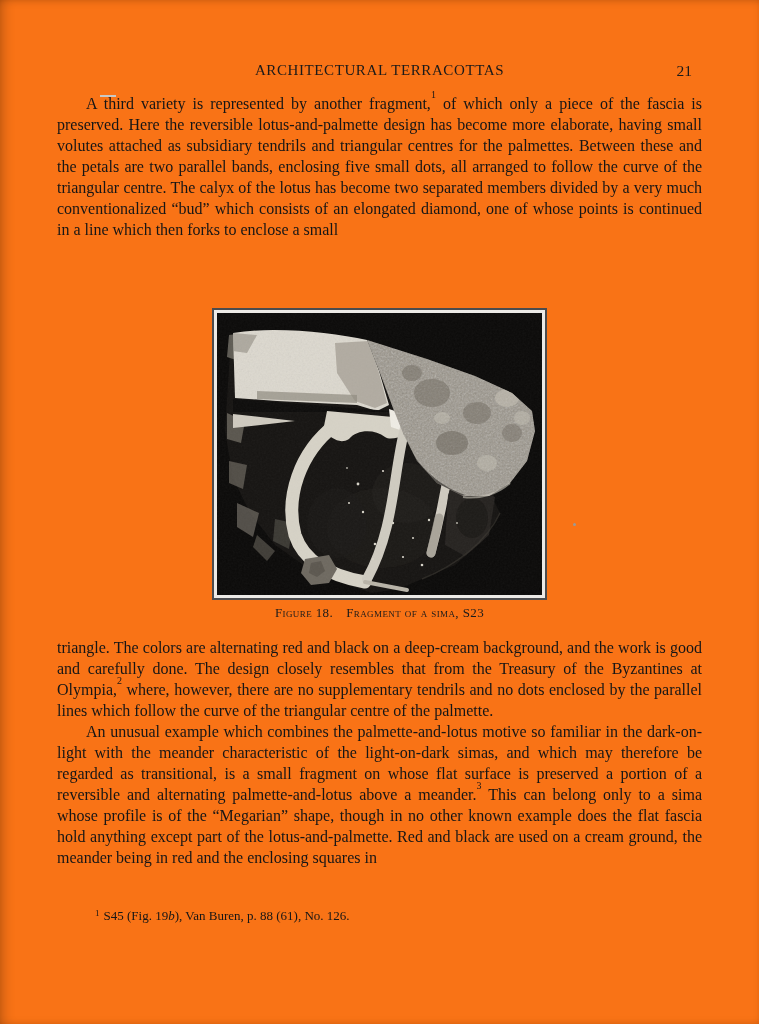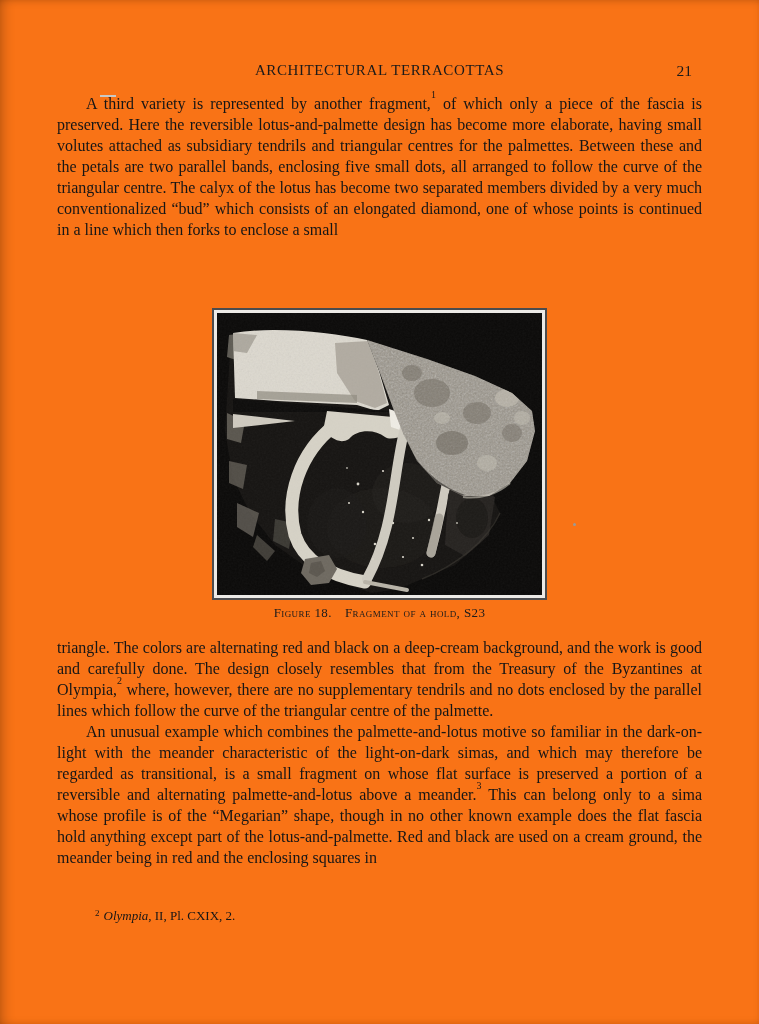--- a/index.html
+++ b/index.html
@@ -190,29 +190,29 @@
             <circle cx="156" cy="246" r="1.0"></circle>
             <circle cx="240" cy="210" r="1.0" opacity="0.8"></circle>
             <circle cx="130" cy="155" r="0.9" opacity="0.8"></circle>
           </g>
         </g>
 
         <rect x="0" y="0" width="325" height="282" filter="url(#grain)" opacity="0.05"></rect>
       </svg>
     </div>
     <div class="figure-caption">
-      <span class="cap-label">Figure 18.</span><span>Fragment of a hold, S23</span>
+      <span class="cap-label">Figure 18.</span><span>Fragment of a sima, S23</span>
     </div>
   </div>
 
   <div class="text-block text-lower">
     <p class="para"><span>triangle.  The colors are alternating red and black on a deep-cream background, and the work is good and carefully done.  The design closely resembles that from the Treasury of the Byzantines at Olympia,</span><sup>2</sup><span> where, however, there are no supplementary tendrils and no dots enclosed by the parallel lines which follow the curve of the triangular centre of the palmette.</span></p>
     <p class="para indent"><span>An unusual example which combines the palmette-and-lotus motive so familiar in the dark-on-light with the meander characteristic of the light-on-dark simas, and which may therefore be regarded as transitional, is a small fragment on whose flat surface is preserved a portion of a reversible and alternating palmette-and-lotus above a meander.</span><sup>3</sup><span>  This can belong only to a sima whose profile is of the “Megarian” shape, though in no other known example does the flat fascia hold anything except part of the lotus-and-palmette.  Red and black are used on a cream ground, the meander being in red and the enclosing squares in</span></p>
   </div>
 
   <div class="footnotes">
-    <div class="footnote"><span class="fn-marker">2</span><span></span><i>Olympia</i><span>, II, Pl. CXIX, 2.</span></div>
+    <div class="footnote"><span class="fn-marker">1</span><span>S45 (Fig. 19</span><i>b</i><span>), Van Buren, p. 88 (61), No. 126.</span></div>
   </div>
 
   <div class="speck"></div>
   <div class="dash-artifact"></div>
 
 </div>
 
 </body></html>

